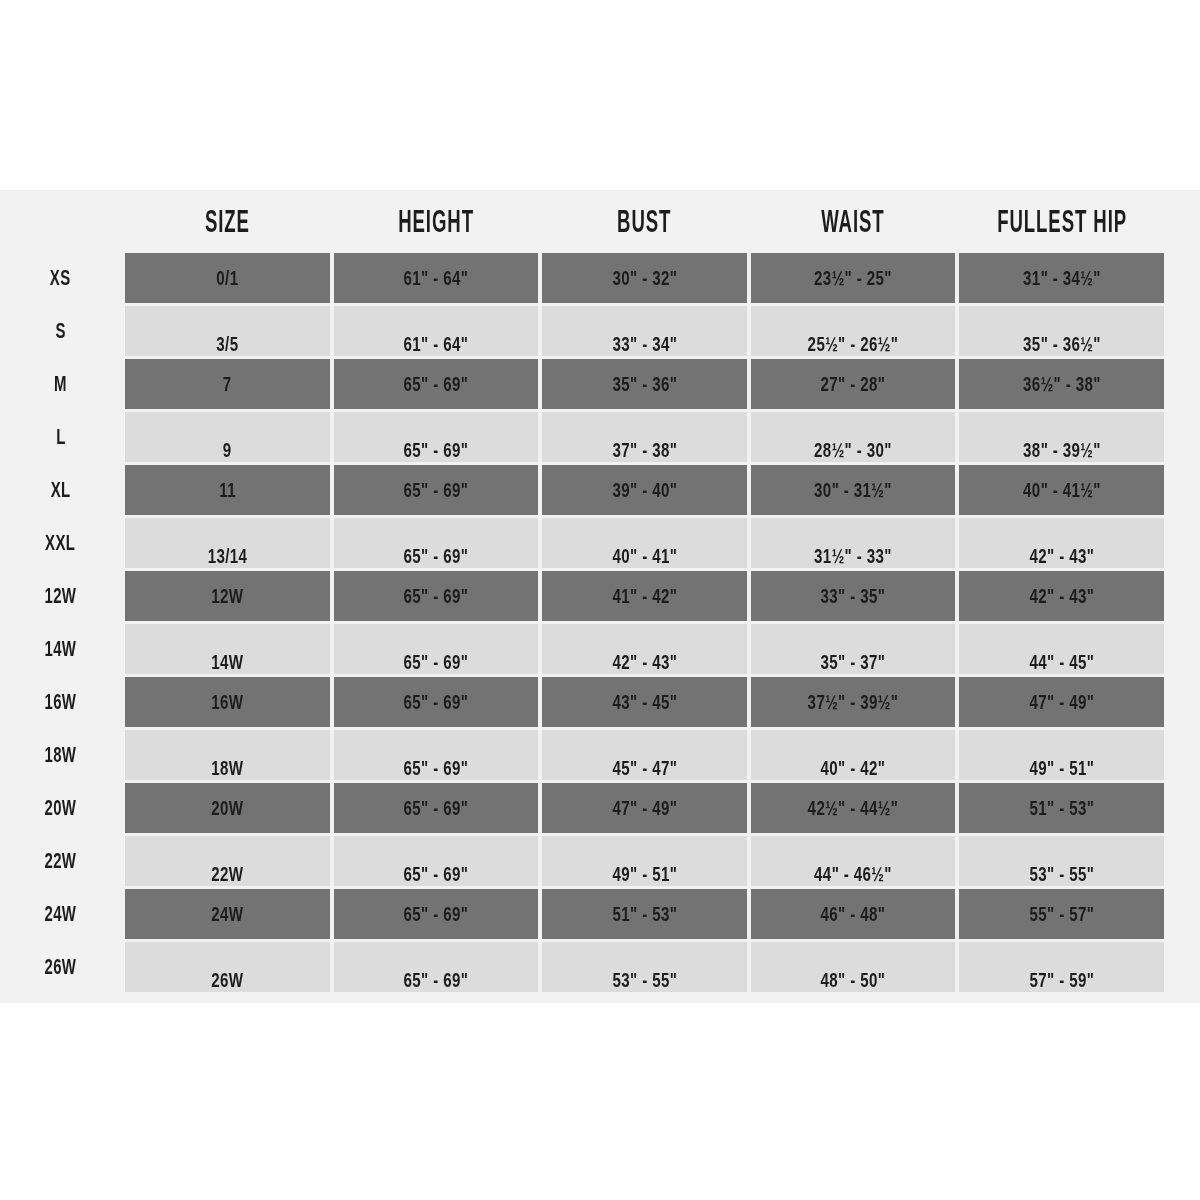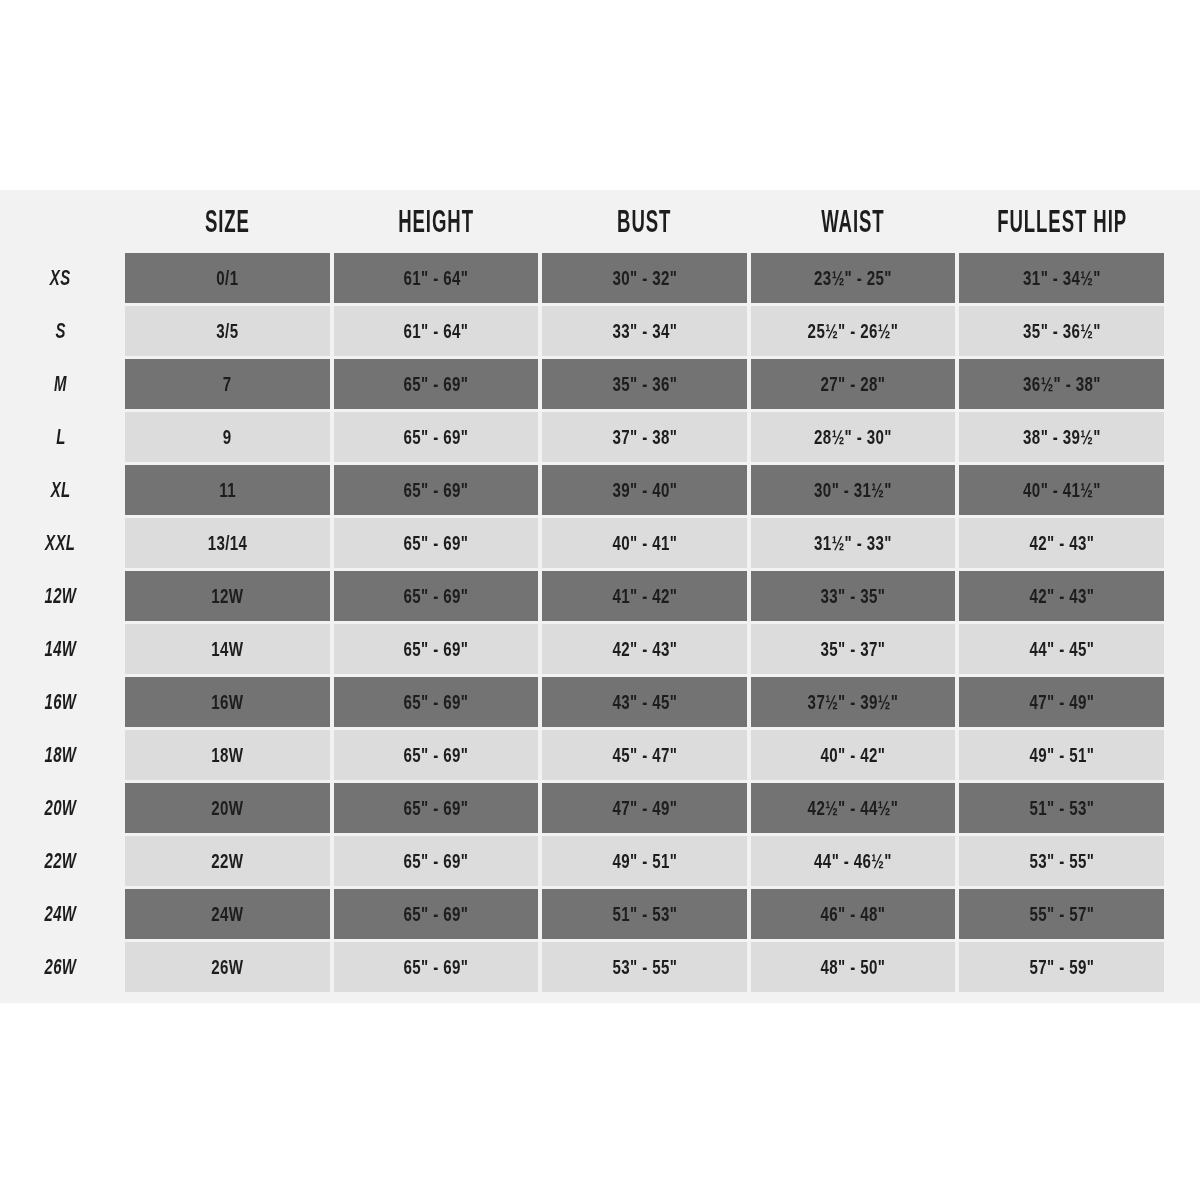--- a/index.html
+++ b/index.html
@@ -60,28 +60,27 @@
   .cell.header {
     background: transparent;
   }
   .cell.header .txt {
     font-size: 31px;
     letter-spacing: 1.5px;
     transform: scaleX(0.6);
   }
   .cell.rowlabel {
     background: transparent;
-    font-style: italic;
   }
   .cell.rowlabel .txt {
     font-size: 22px;
     transform: scaleX(0.68);
   }
   .cell.data.even { background: #737373; }
-  .cell.data.odd  { background: #dcdcdc; }
+  .cell.data.odd  { background: #dcdcdc; align-items: flex-end; }
 </style>
 </head>
 <body>
 
 <div class="page">
   <section class="panel">
     <div class="grid" id="size-grid">
         <div class="row"><div class="cell header"></div><div class="cell header">
             <span class="txt">SIZE</span>
           </div><div class="cell header">

